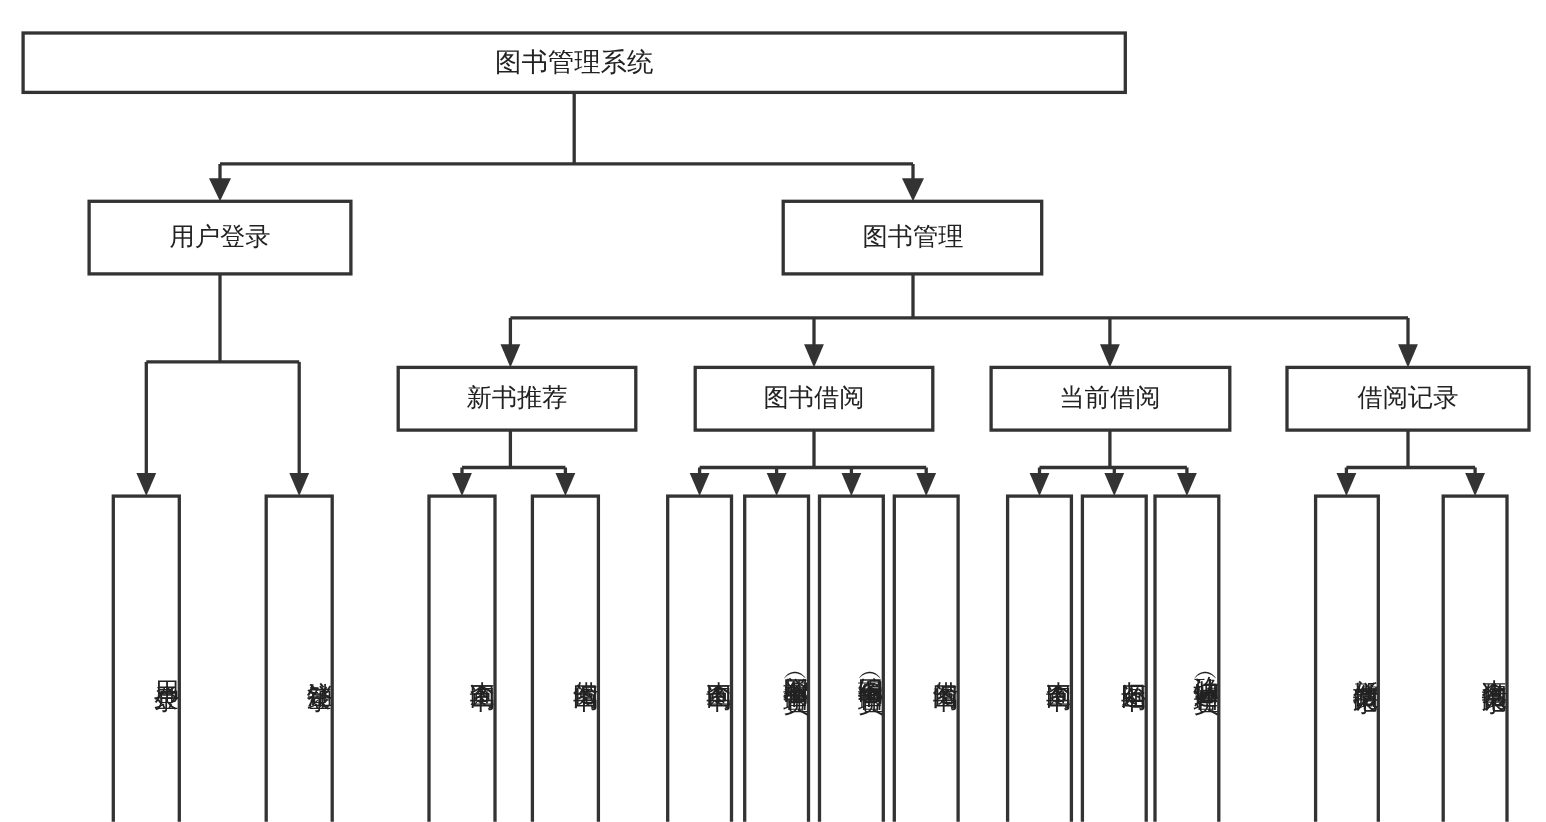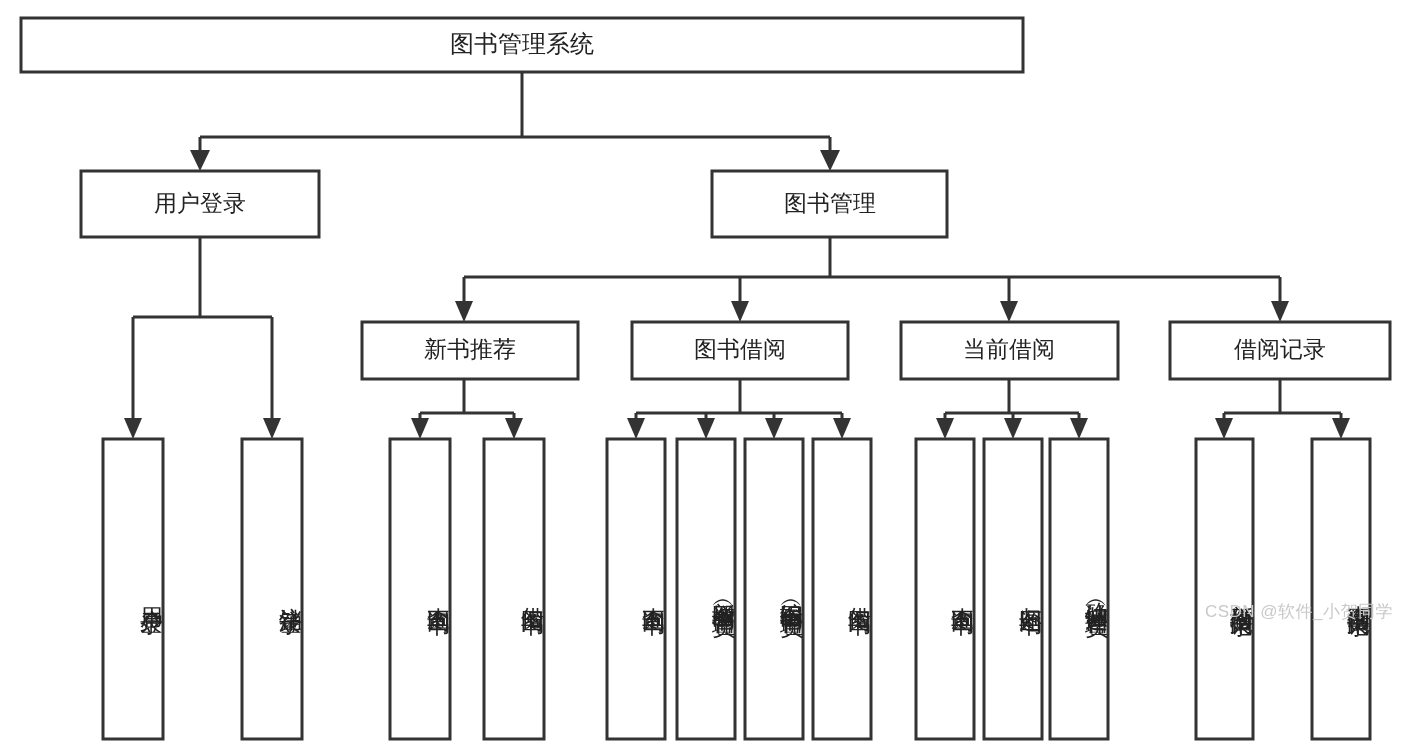--- a/index.html
+++ b/index.html
@@ -10,21 +10,21 @@
   body {
     width: 1405px;
     height: 747px;
     font-family: "Liberation Sans", "DejaVu Sans", sans-serif;
     overflow: hidden;
     position: relative;
   }
   #chart-root {
     position: absolute;
     left: 0;
-    top: 4px;
+    top: 16px;
     width: 1405px;
     height: 627px;
   }
   svg.diagram {
     display: block;
     width: 1405px;
     height: 747px;
   }
   .node-box {
     fill: #ffffff;
@@ -209,15 +209,14 @@
       <div class="vlabel" style="left: 677px; top: 449px; width: 58px; height: 280px;">新增图书（管理员）</div>
       <div class="vlabel" style="left: 745px; top: 449px; width: 58px; height: 280px;">编辑图书（管理员）</div>
       <div class="vlabel" style="left: 813px; top: 449px; width: 58px; height: 280px;">借阅图书</div>
       <div class="vlabel" style="left: 916px; top: 449px; width: 58px; height: 280px;">查询图书</div>
       <div class="vlabel" style="left: 984px; top: 449px; width: 58px; height: 280px;">归还图书</div>
       <div class="vlabel" style="left: 1050px; top: 449px; width: 58px; height: 280px;">确认归还（管理员）</div>
       <div class="vlabel" style="left: 1196px; top: 449px; width: 57px; height: 280px;">新增借阅记录</div>
       <div class="vlabel" style="left: 1312px; top: 449px; width: 58px; height: 280px;">查询借阅记录</div>
     </div>
 
-  <div class="watermark">CSDN @软件_小贺同学</div>
 
 </div>
 
 </body></html>

